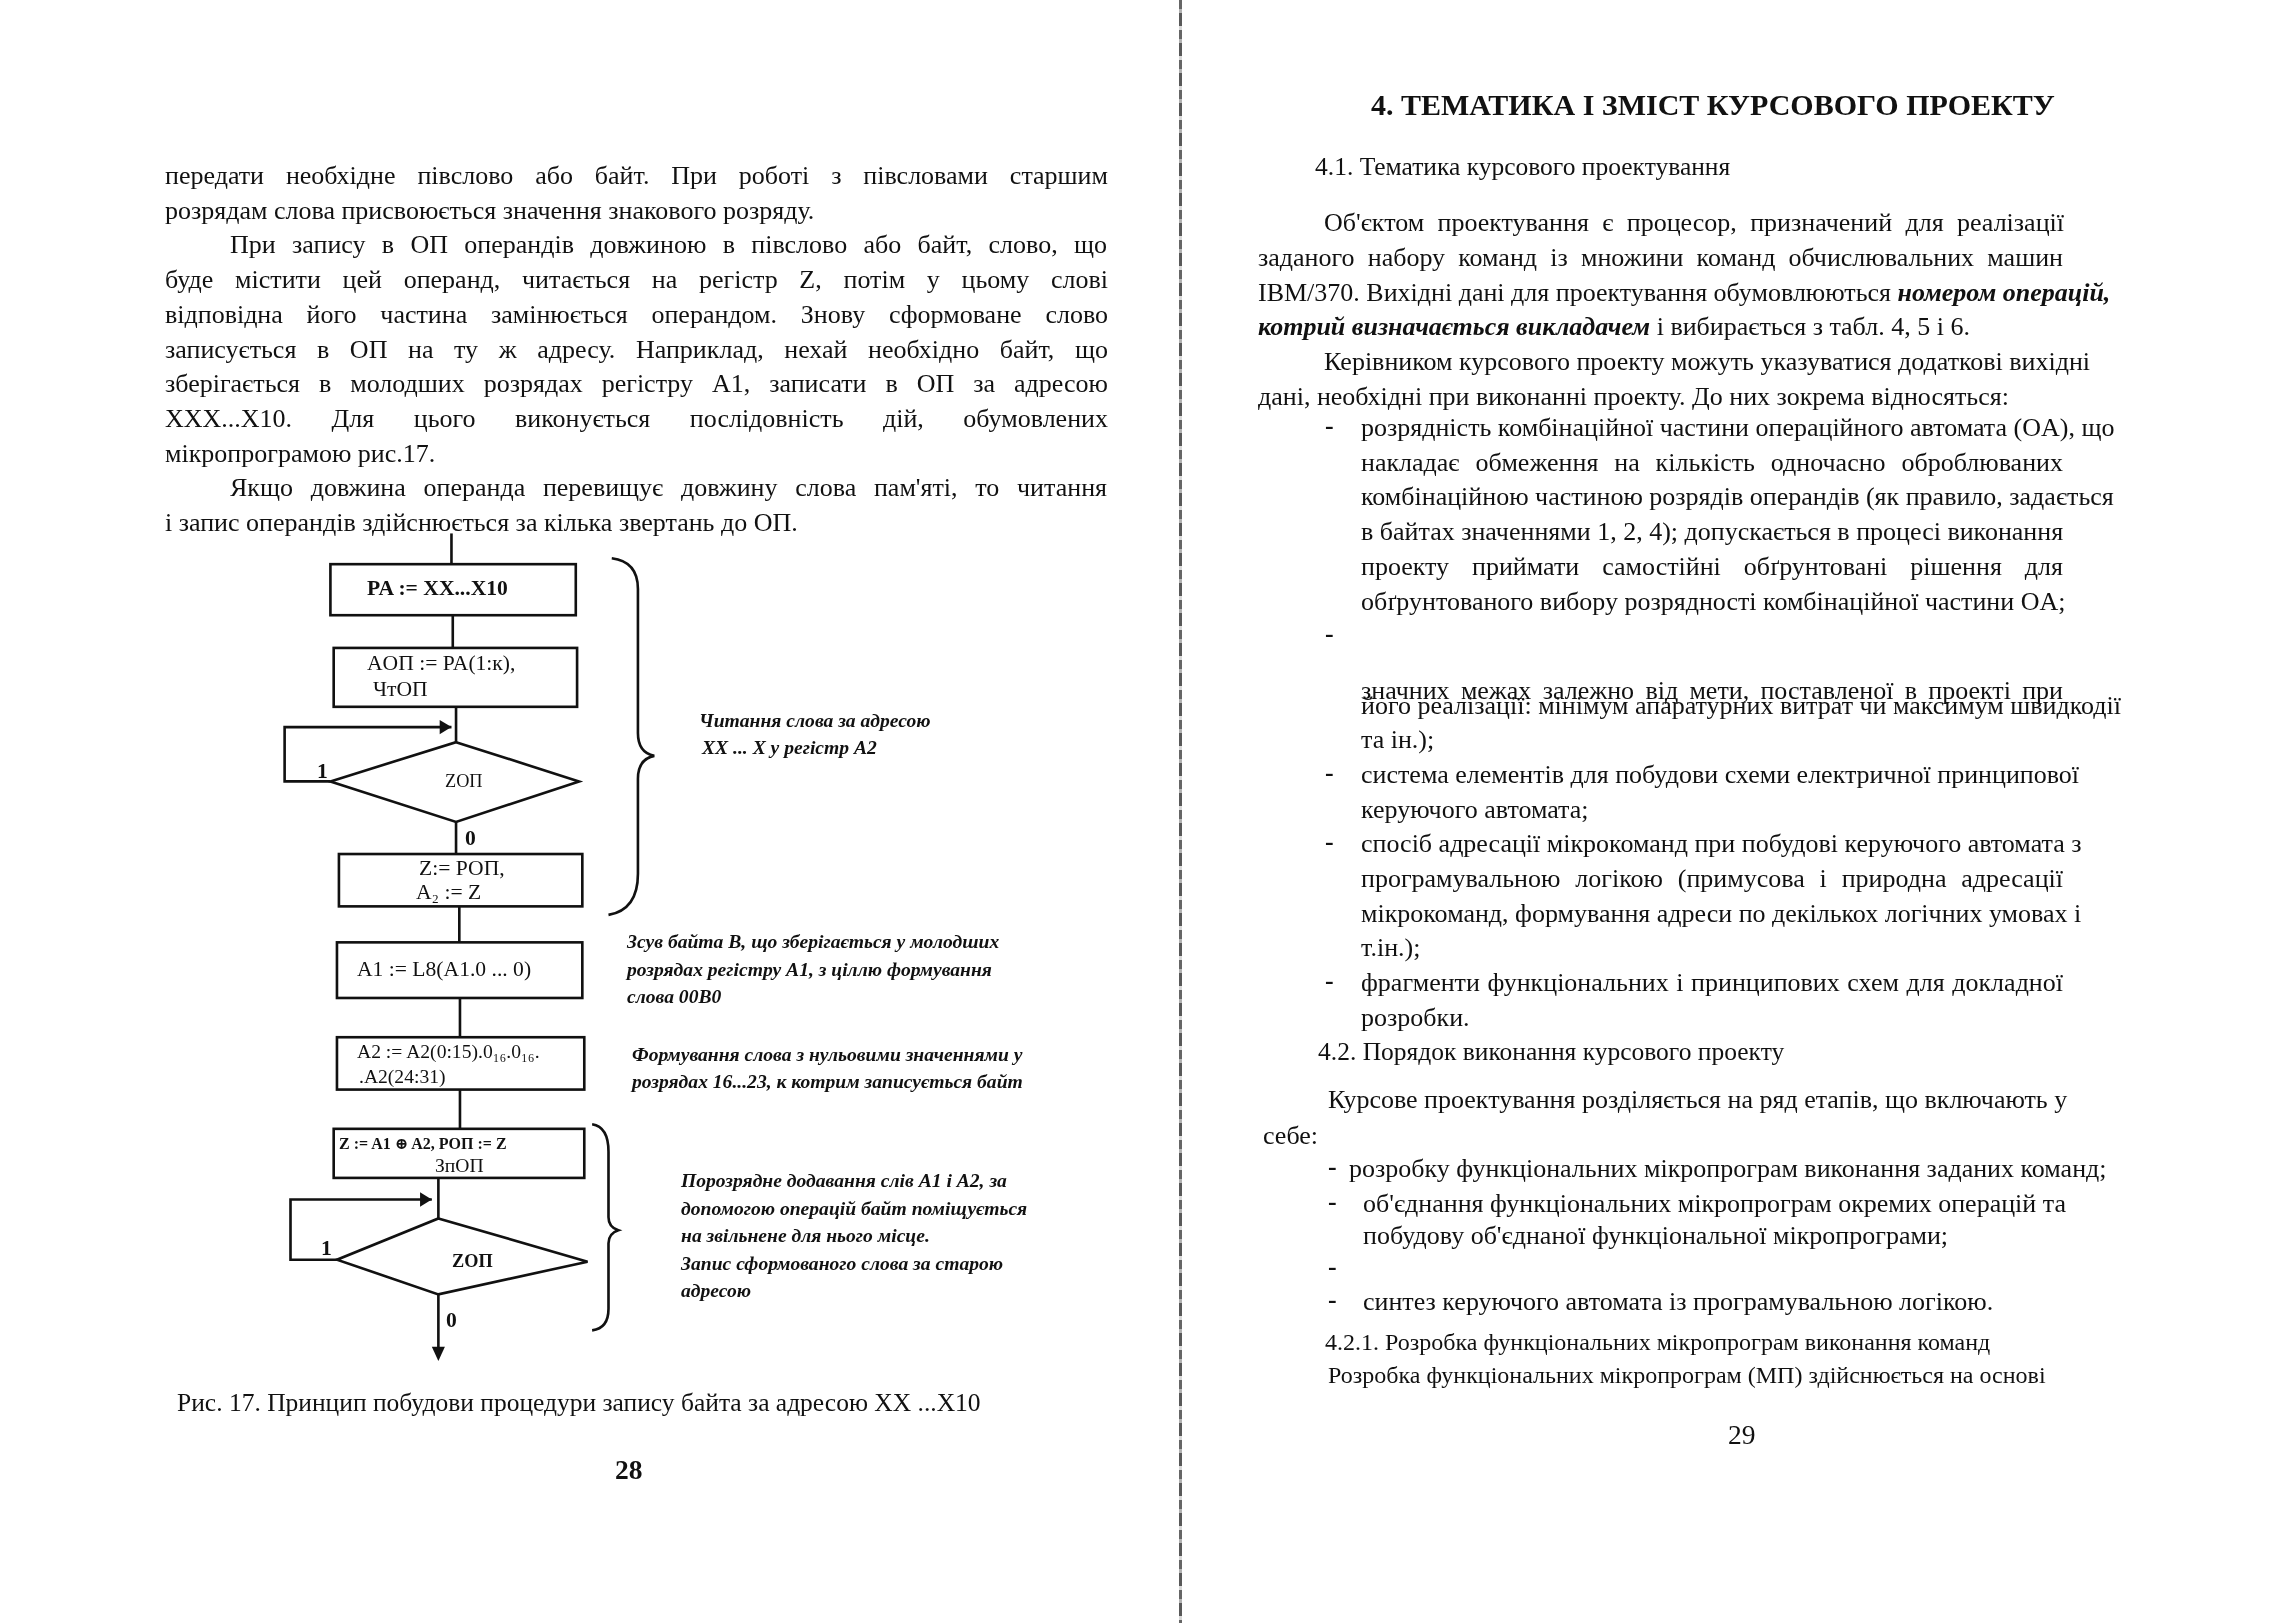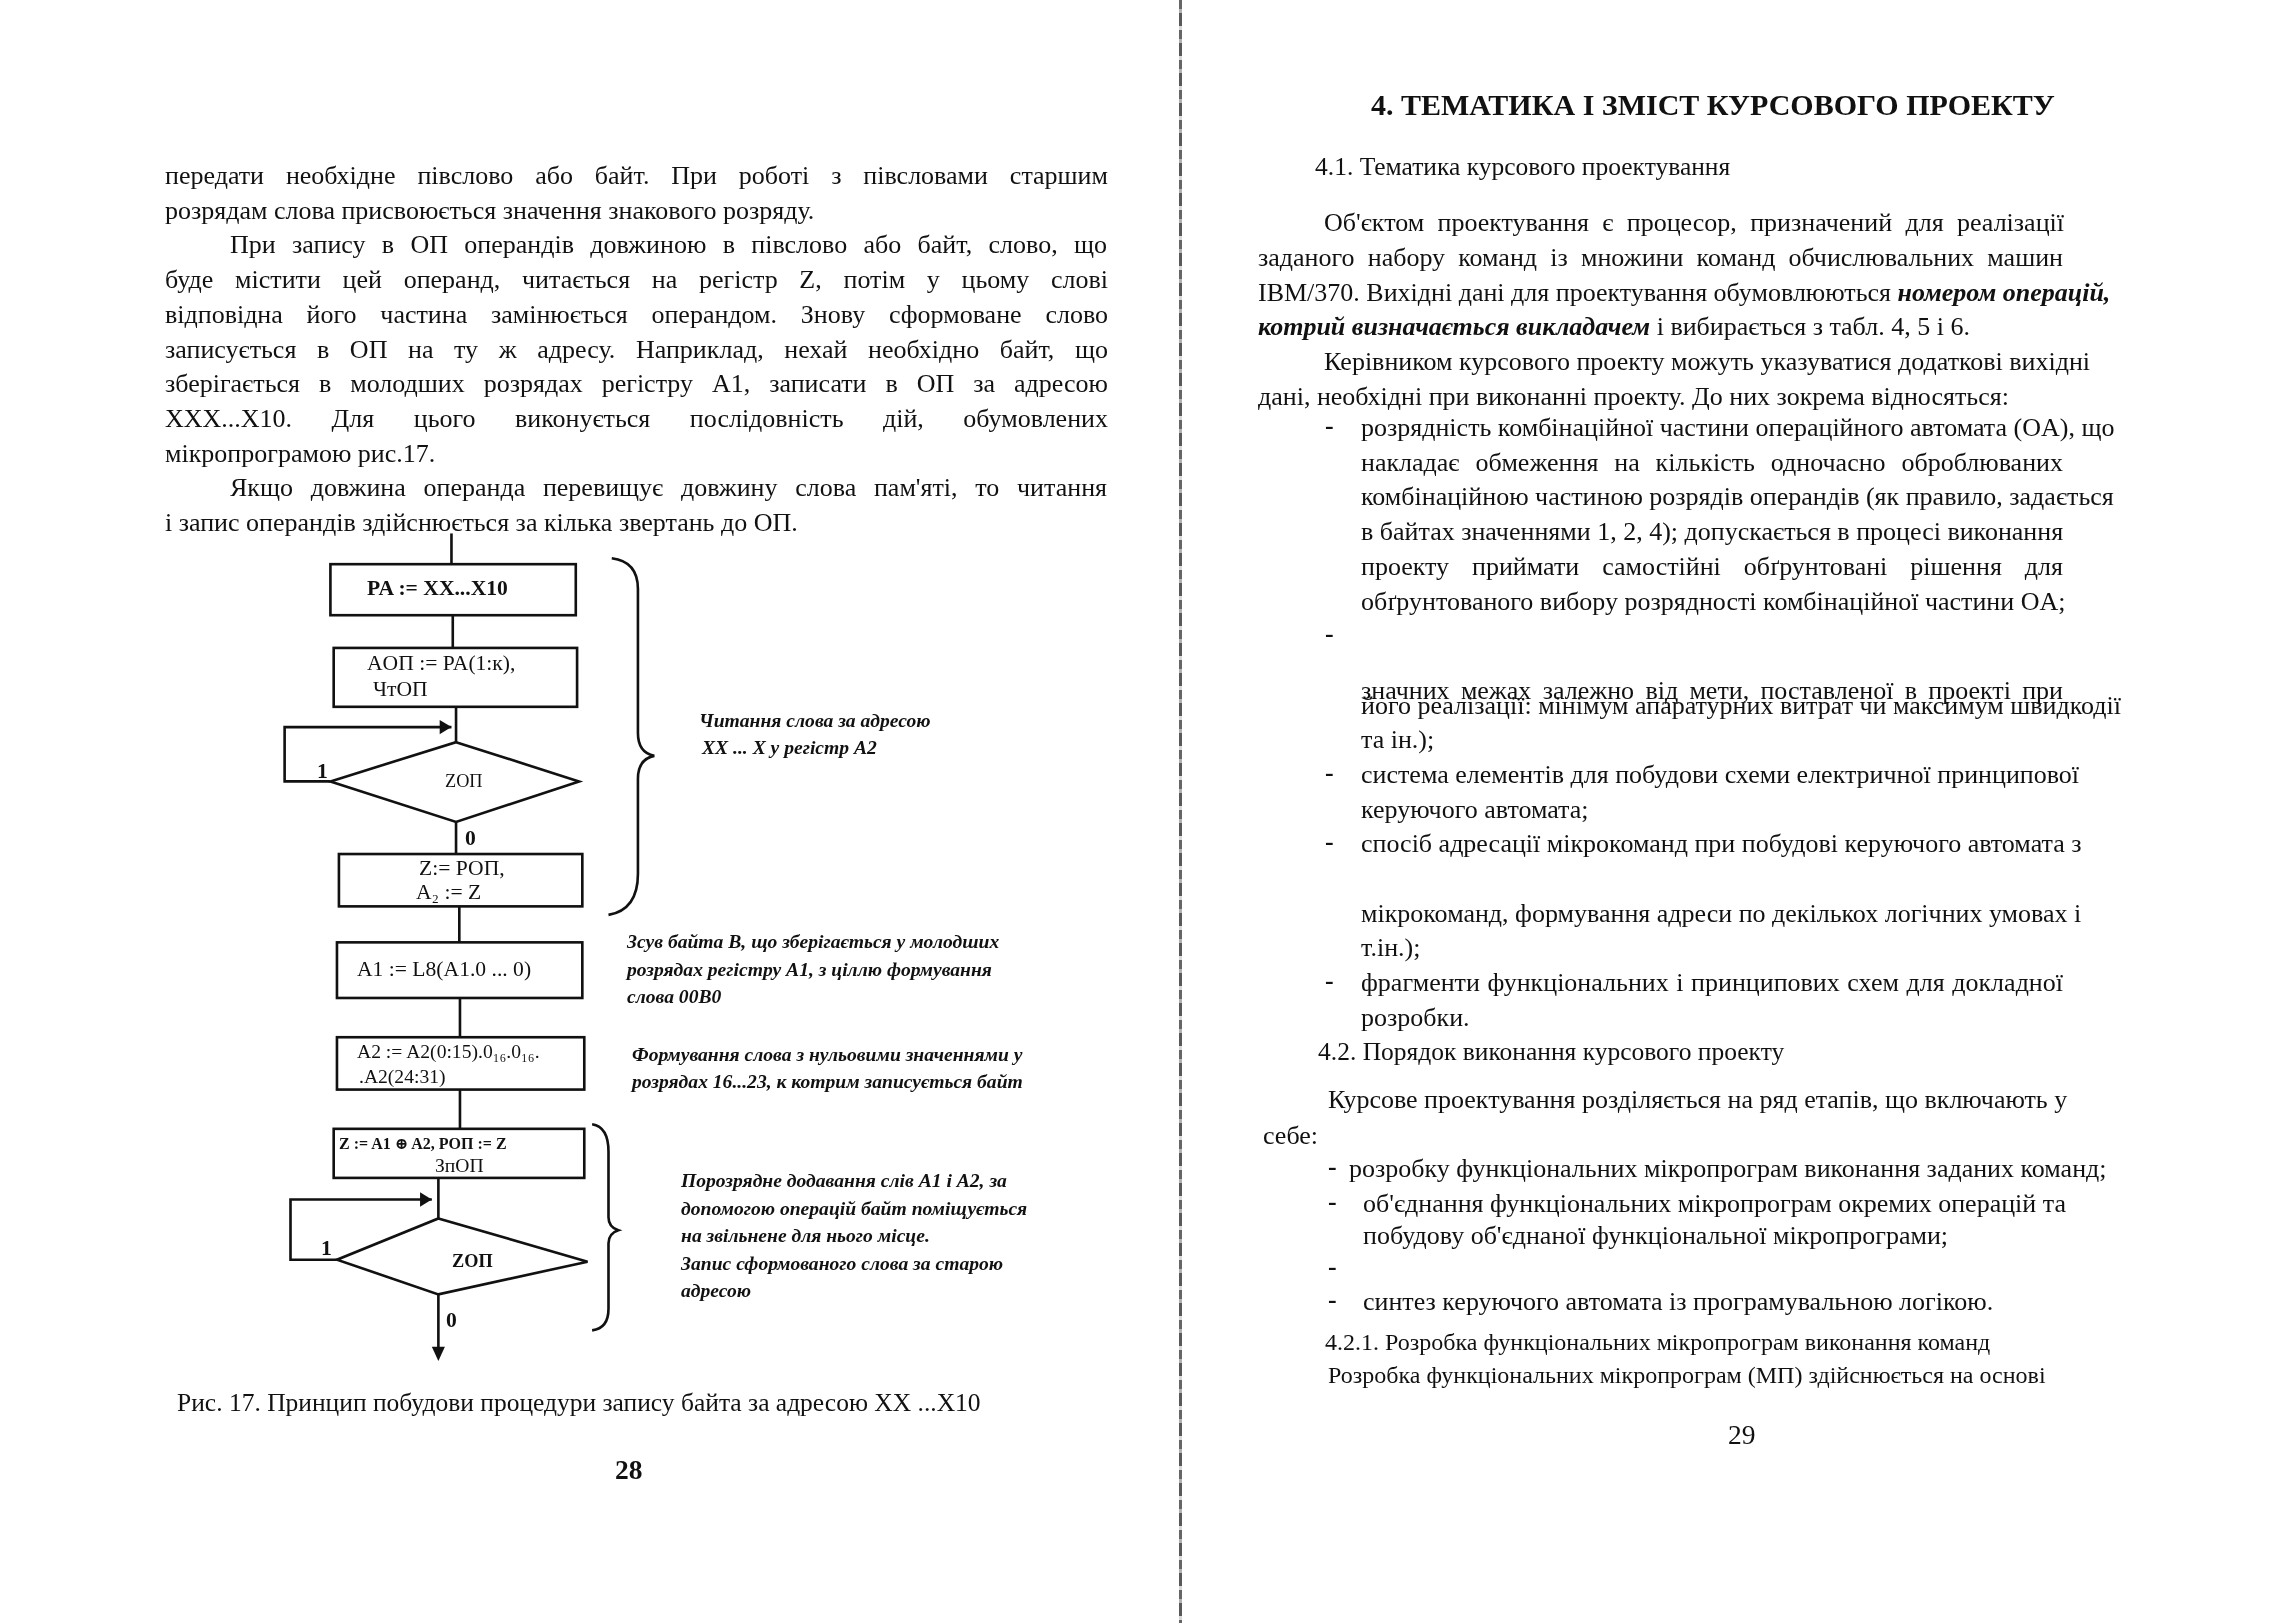--- a/index.html
+++ b/index.html
@@ -134,20 +134,21 @@
   <div class="line just" style="left:180px;top:654px;width:702px;margin-top:20px;">значних межах   залежно   від мети, поставленої в проекті при</div>
   <div class="line just" style="left:180px;top:689px;width:702px;">його реалізації: мінімум апаратурних витрат чи максимум швидкодії</div>
   <div class="line" style="left:180px;top:723px;">та ін.);</div>
 
   <div class="bullet-dash" style="left:144px;top:758px;">-</div>
   <div class="line just" style="left:180px;top:758px;width:702px;">система елементів для побудови схеми електричної принципової</div>
   <div class="line" style="left:180px;top:793px;">керуючого автомата;</div>
 
   <div class="bullet-dash" style="left:144px;top:827px;">-</div>
   <div class="line just" style="left:180px;top:827px;width:702px;">спосіб адресації мікрокоманд при побудові керуючого автомата з</div>
+  <div class="line just" style="left:180px;top:862px;width:702px;">програмувальною логікою (примусова і природна адресації</div>
   <div class="line just" style="left:180px;top:897px;width:702px;">мікрокоманд, формування адреси по декількох логічних умовах і</div>
   <div class="line" style="left:180px;top:931px;">т.ін.);</div>
 
   <div class="bullet-dash" style="left:144px;top:966px;">-</div>
   <div class="line just" style="left:180px;top:966px;width:702px;">фрагменти функціональних і принципових схем для докладної</div>
   <div class="line" style="left:180px;top:1001px;">розробки.</div>
 
   <div class="subhead" style="left:137px;top:1037px;">4.2. Порядок виконання курсового проекту</div>
 
   <div class="line just" style="left:147px;top:1083px;width:736px;">Курсове проектування розділяється на ряд етапів, що включають у</div>

